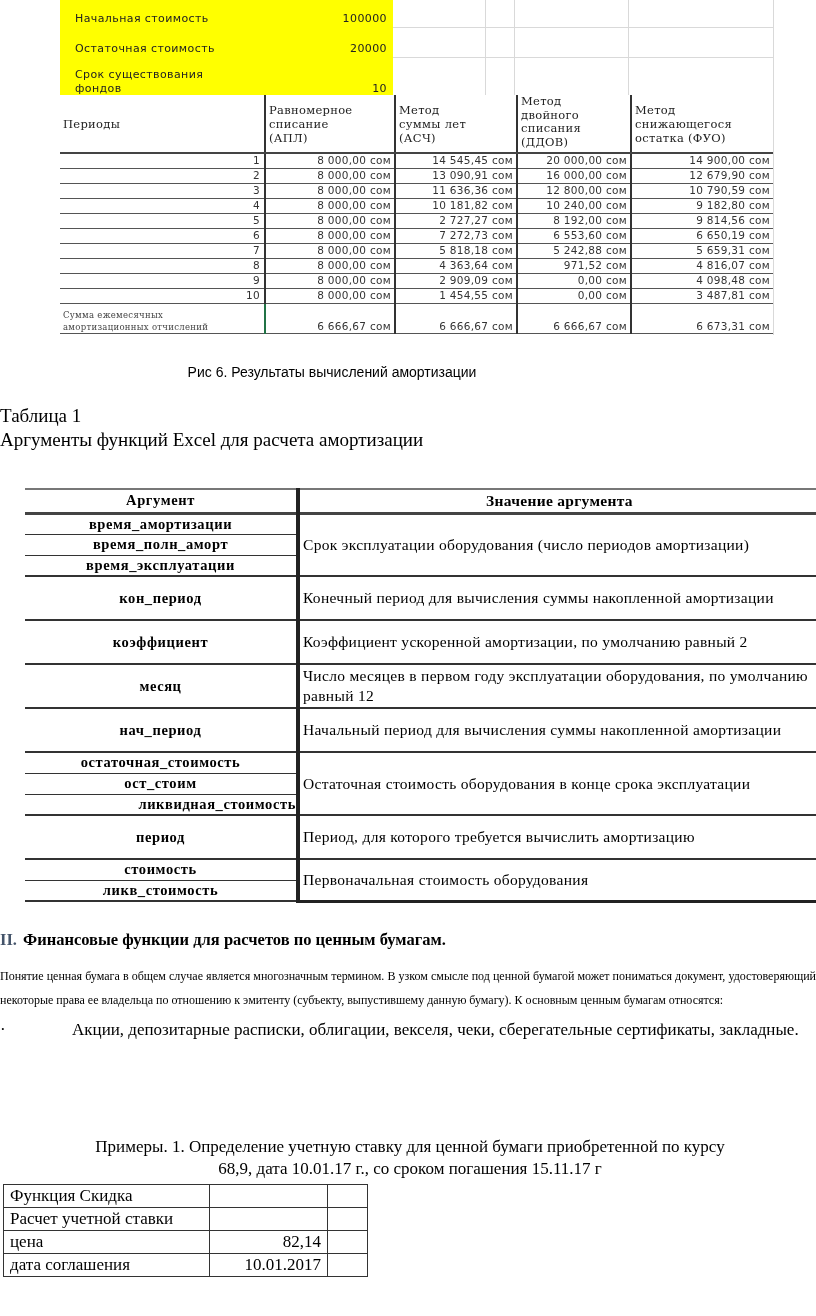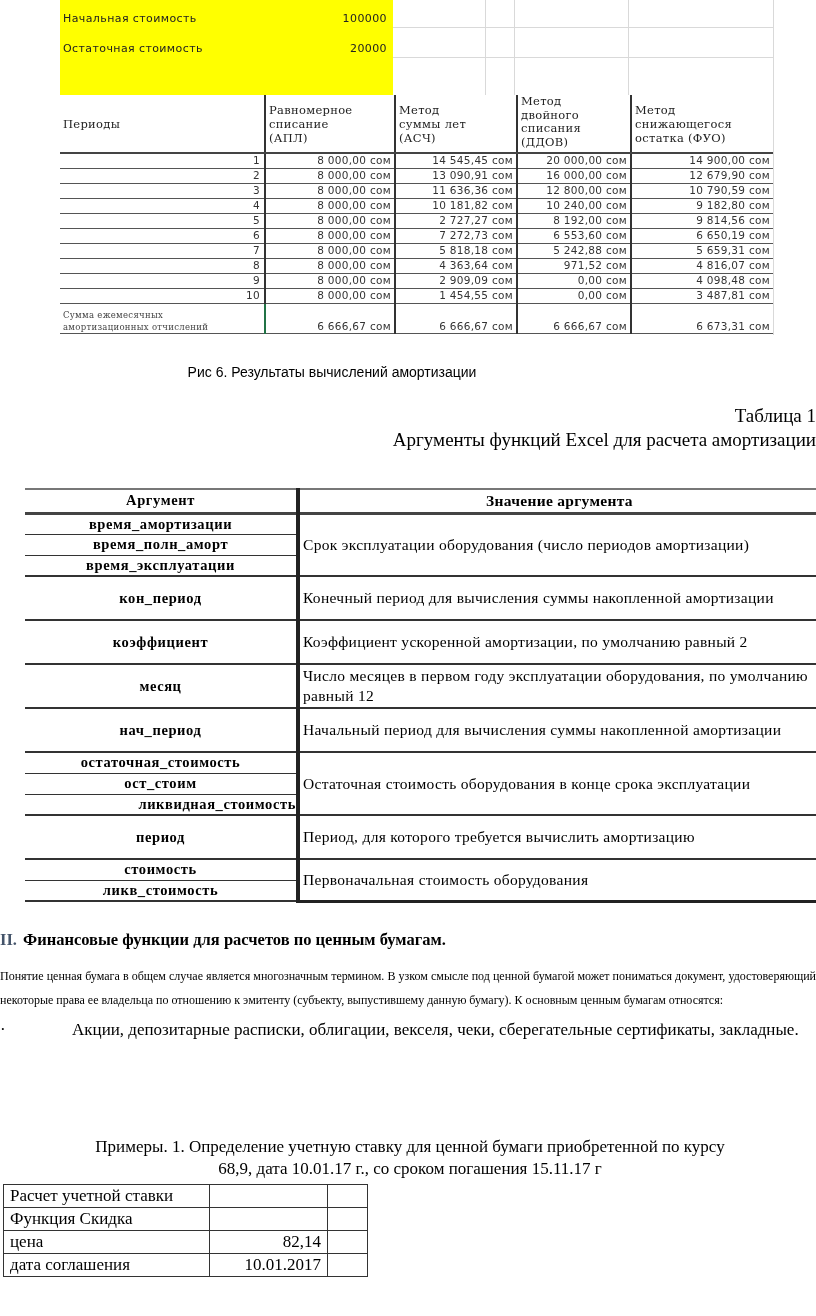--- a/index.html
+++ b/index.html
@@ -6,40 +6,40 @@
     html, body { width: 816px; height: 1316px; background: #ffffff; overflow: hidden; }
     body { position: relative; font-family: "Liberation Serif", serif; color: #000; }
 
     
     #sheet { position: absolute; left: 0; top: 0; width: 816px; height: 345px; }
     #sheet .yellow { position: absolute; left: 60px; top: 0; width: 333px; height: 95px; background: #ffff00; }
     #sheet .grid-v { position: absolute; top: 0; width: 1px; height: 95px; background: #d9d9d9; }
     #sheet .grid-h { position: absolute; left: 393px; width: 380px; height: 1px; background: #d9d9d9; }
     #sheet .grid-v-right { position: absolute; left: 773px; top: 0; width: 1px; height: 335px; background: #d9d9d9; }
     .param { position: absolute; left: 63px; width: 326px; font-family: "DejaVu Sans", sans-serif; font-size: 11px; letter-spacing: 0.4px; color: #222; }
-    .param .lbl { position: absolute; left: 0; text-align: center; }
+    .param .lbl { position: absolute; left: 12px; text-align: center; }
     .param .val { position: absolute; right: 2px; }
 
     table.amort { position: absolute; left: 60px; top: 95px; border-collapse: collapse; width: 713px; }
     table.amort td, table.amort th { font-weight: normal; }
     table.amort th { font-family: "DejaVu Serif", serif; font-size: 11.5px; text-align: left; vertical-align: middle; line-height: 14px; padding: 0 3px; height: 58px; border-bottom: 2px solid #444; color: #222; letter-spacing: 0.3px; }
     table.amort th.periods { border-left: none; }
     table.amort th.m { border-left: 2px solid #333; }
     table.amort td { font-family: "DejaVu Sans", sans-serif; font-size: 10.5px; height: 15px; line-height: 13px; border-bottom: 1.5px solid #555; text-align: right; padding: 0 3px; color: #333; letter-spacing: 0.3px; }
     table.amort td.c { border-left: 2px solid #333; }
     table.amort td.pnum { padding-right: 4px; }
     table.amort tr.total td { font-weight: bold; color: #111; height: 16px; border-bottom: 1.5px solid #333; }
     table.amort tr.total td.tl { text-align: left; }
     table.amort tr.monthly td { height: 30px; vertical-align: bottom; border-bottom: 1.5px solid #555; margin-left: 25px; }
     table.amort tr.monthly td.ml { text-align: left; font-family: "DejaVu Serif", serif; font-size: 8.5px; line-height: 12px; color: #444; border-right: 2px solid #217346; border-bottom: 1.5px solid #555; }
     .col-p { width: 205px; } .col-a { width: 130px; } .col-b { width: 122px; } .col-c { width: 114px; } .col-d { width: 142px; }
 
     
     .caption-fig { position: absolute; top: 364px; left: 0; width: 664px; text-align: center; font-family: "Liberation Sans", sans-serif; font-size: 14px; }
-    .caption-tbl { position: absolute; left: 0; width: 816px; text-align: right; font-family: "Liberation Serif", serif; font-size: 19px; }
+    .caption-tbl { position: absolute; left: 0; width: 816px; text-align: left; font-family: "Liberation Serif", serif; font-size: 19px; }
 
     
     table.args { position: absolute; left: 25px; top: 488px; width: 791px; border-collapse: collapse; font-family: "Liberation Serif", serif; }
     table.args td, table.args th { border-bottom: 2px solid #333; }
     table.args th { font-size: 15px; font-weight: bold; height: 24px; text-align: center; border-top: 2px solid #777; border-bottom: 3px solid #444; letter-spacing: 0.5px; }
     table.args .argname { width: 273px; text-align: center; font-weight: bold; font-size: 14.5px; letter-spacing: 0.6px; }
     table.args .argdesc { border-left: 4px solid #222; font-size: 15.5px; line-height: 20px; padding-left: 3px; text-align: left; vertical-align: middle; letter-spacing: 0.3px; }
     table.args th.argdesc { text-align: center; }
     table.args td.sub { height: 21px; border-bottom: 1.5px solid #333; }
     table.args td.single { height: 44px; }
@@ -72,20 +72,25 @@
   <div class="grid-h" style="top:57px"></div>
   <div class="grid-v-right"></div>
 
   <div class="param" style="top:12px;height:14px">
     <span class="lbl">Начальная стоимость</span>
     <span class="val">100000</span>
   </div>
   <div class="param" style="top:42px;height:14px">
     <span class="lbl">Остаточная стоимость</span>
     <span class="val">20000</span>
+  </div>
+  <div class="param" style="top:68px;height:28px">
+    <span class="lbl" style="top:0">Срок существования</span>
+    <span class="lbl" style="top:14px">фондов</span>
+    <span class="val" style="top:14px">10</span>
   </div>
 
   <table class="amort">
     <colgroup>
         <col class="col-p">
         <col class="col-a">
         <col class="col-b">
         <col class="col-c">
         <col class="col-d">
       </colgroup>
@@ -272,30 +277,30 @@
   <span class="dot">·</span><span>Акции, депозитарные расписки, облигации, векселя, чеки, сберегательные сертификаты, закладные.</span>
 </div>
 <div class="example">
   <div>Примеры. 1. Определение учетную ставку для ценной бумаги приобретенной по курсу</div>
   <div>68,9,  дата 10.01.17 г., со сроком погашения 15.11.17 г</div>
 </div>
 
 <table class="small">
   <tbody id="small-body">
       <tr>
+        <td class="c1">Функция Скидка</td>
+        <td class="c2"></td>
+        <td class="c3"></td>
+      </tr>
+      <tr>
         <td class="c1" style="width: 206px; max-width: 150px;">Расчет учетной ставки</td>
         <td class="c2"></td>
         <td class="c3"></td>
       </tr>
       <tr>
-        <td class="c1">Функция Скидка</td>
-        <td class="c2"></td>
-        <td class="c3"></td>
-      </tr>
-      <tr>
         <td class="c1">цена</td>
         <td class="c2">82,14</td>
         <td class="c3"></td>
       </tr>
       <tr>
         <td class="c1">дата соглашения</td>
         <td class="c2">10.01.2017</td>
         <td class="c3"></td>
       </tr>
     </tbody>

